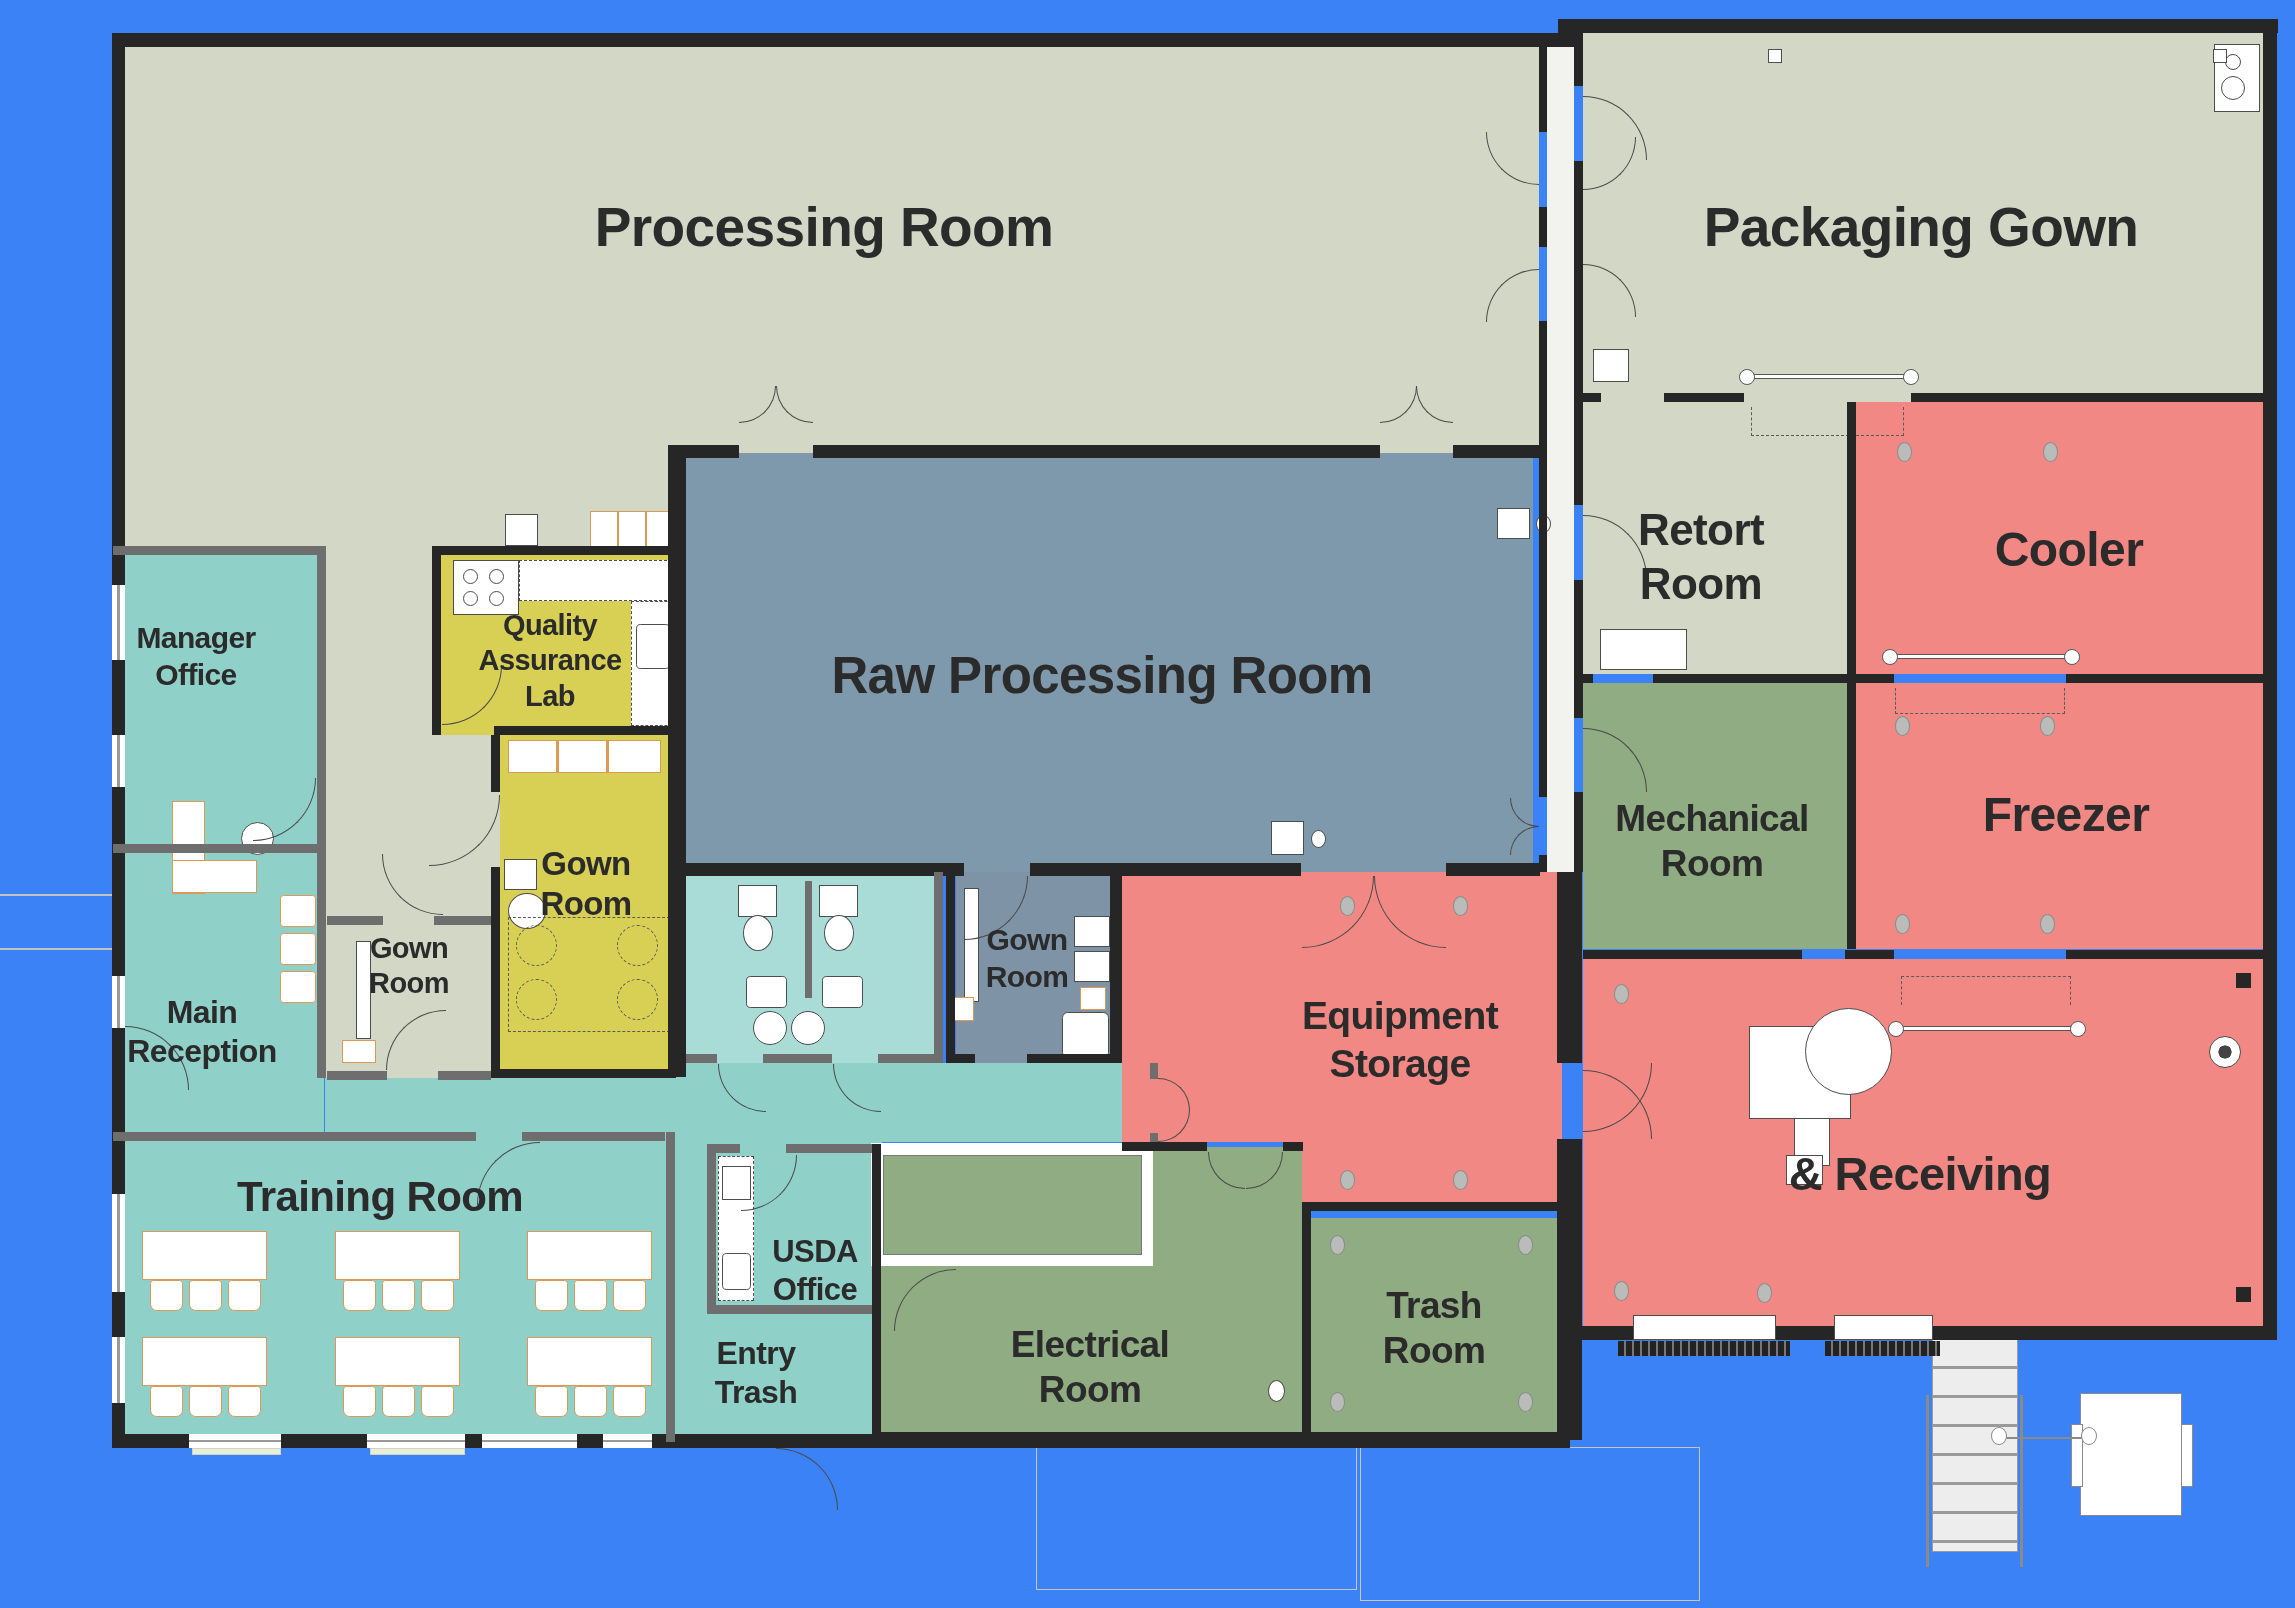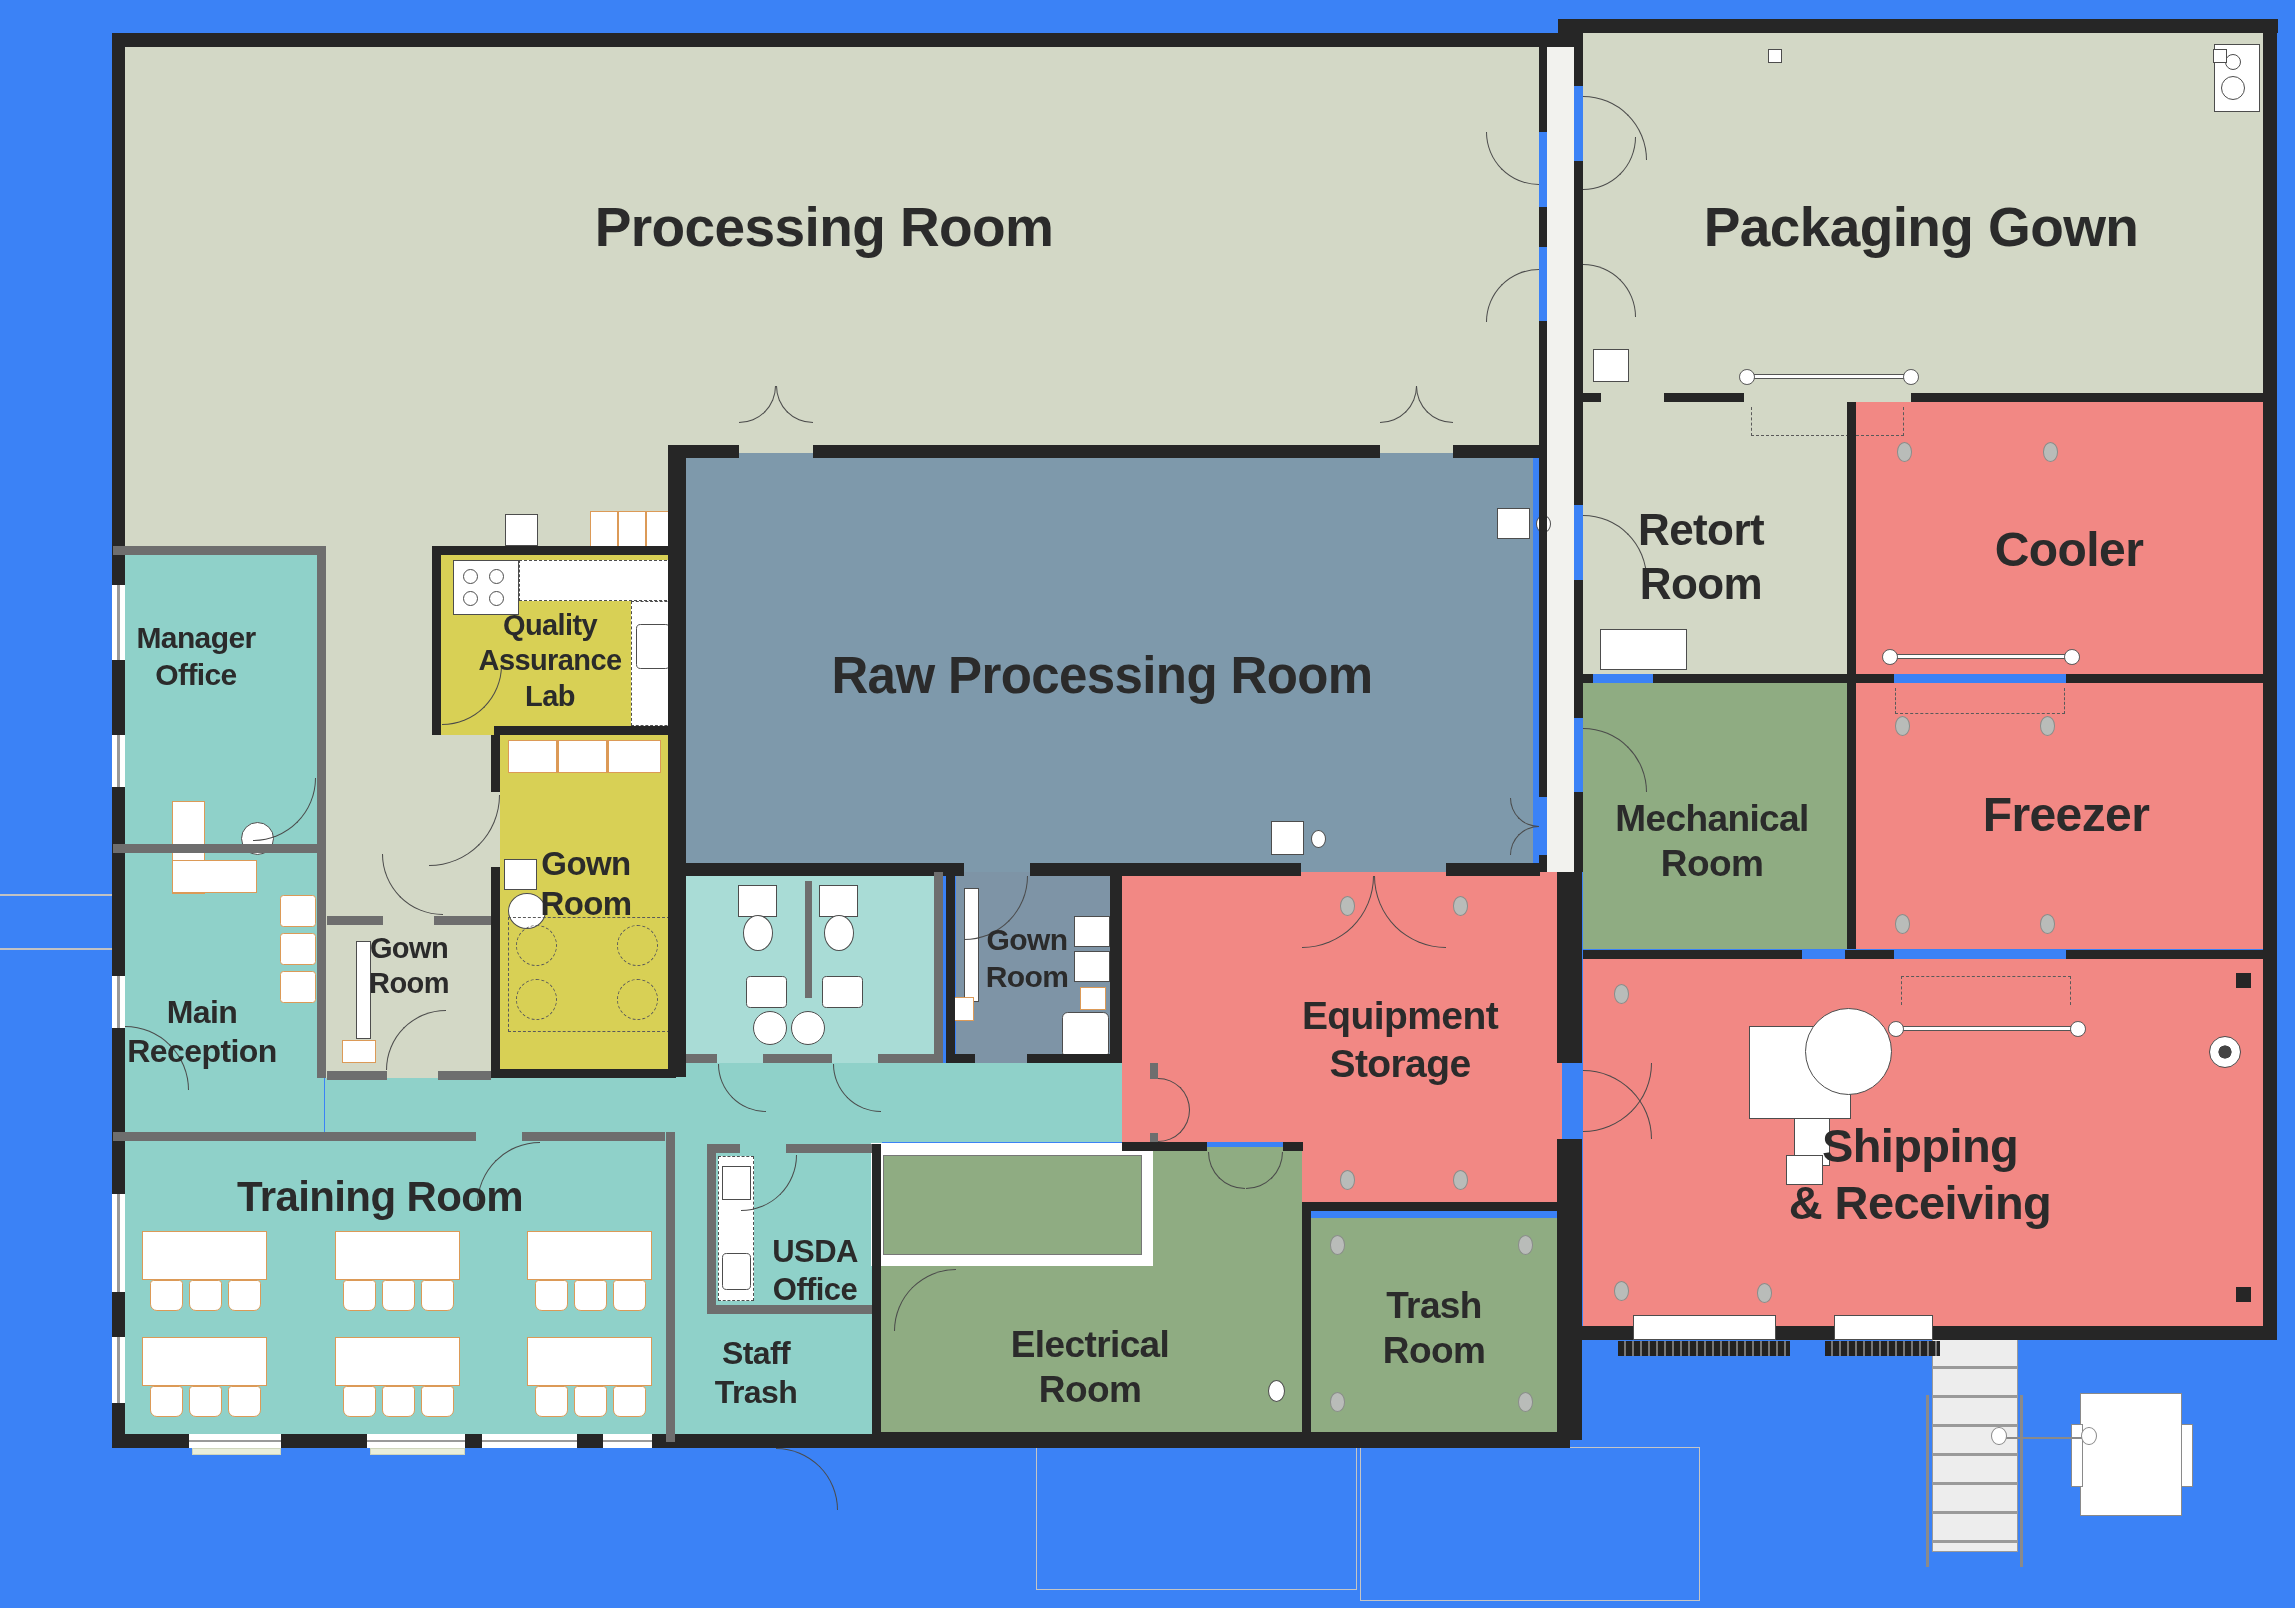--- a/index.html
+++ b/index.html
@@ -358,21 +358,20 @@
     <span>Retort</span>
       <span>Room</span>
     </div>
   <div class="lbl" style="left:2069px;top:550px;font-size:48px">Cooler</div>
   <div class="lbl" style="left:2066px;top:815px;font-size:48px">Freezer</div>
   <div class="lbl" style="left:1712px;top:841px;font-size:37px">
     <span>Mechanical</span>
       <span>Room</span>
     </div>
   <div class="lbl" style="left:1920px;top:1174px;font-size:47px">
-    <span>Shipping</span>
       <span>&amp; Receiving</span>
     </div>
   <div class="lbl" style="left:1400px;top:1040px;font-size:39px">
     <span>Equipment</span>
       <span>Storage</span>
     </div>
   <div class="lbl" style="left:1434px;top:1328px;font-size:37px">
     <span>Trash</span>
       <span>Room</span>
     </div>
@@ -404,18 +403,18 @@
   <div class="lbl" style="left:202px;top:1032px;font-size:32px">
     <span>Main</span>
       <span>Reception</span>
     </div>
   <div class="lbl" style="left:380px;top:1197px;font-size:42px">Training Room</div>
   <div class="lbl" style="left:815px;top:1271px;font-size:31px">
     <span>USDA</span>
       <span>Office</span>
     </div>
   <div class="lbl" style="left:756px;top:1373px;font-size:32px">
-    <span>Staff</span>
+    <span>Entry</span>
       <span>Trash</span>
     </div>
 
 </div>
 
 
 </body></html>

